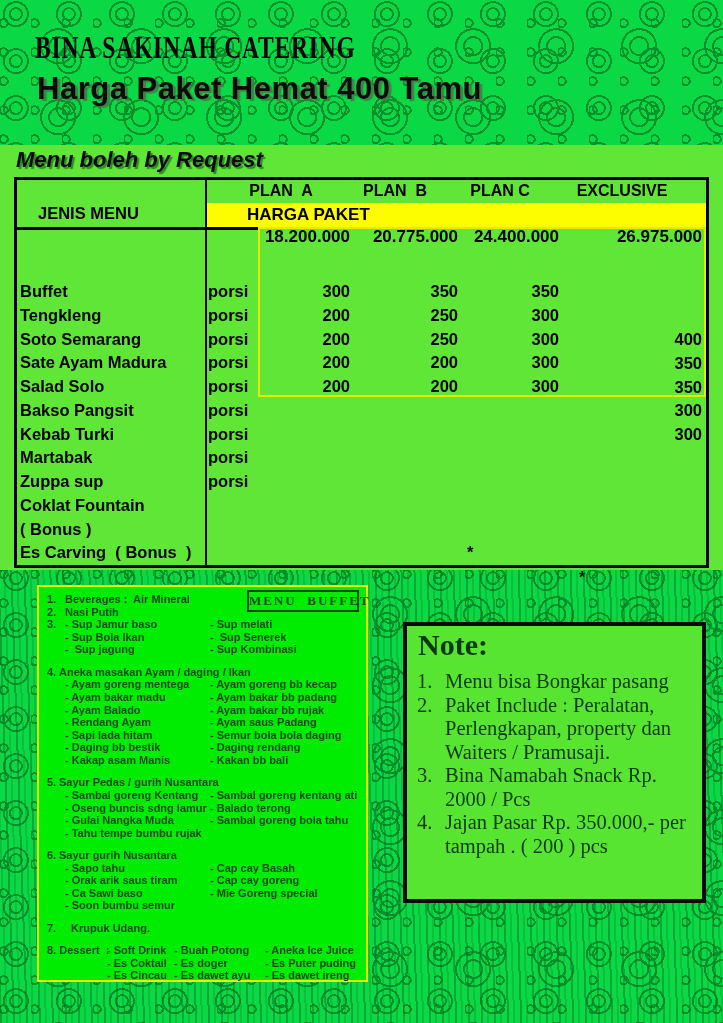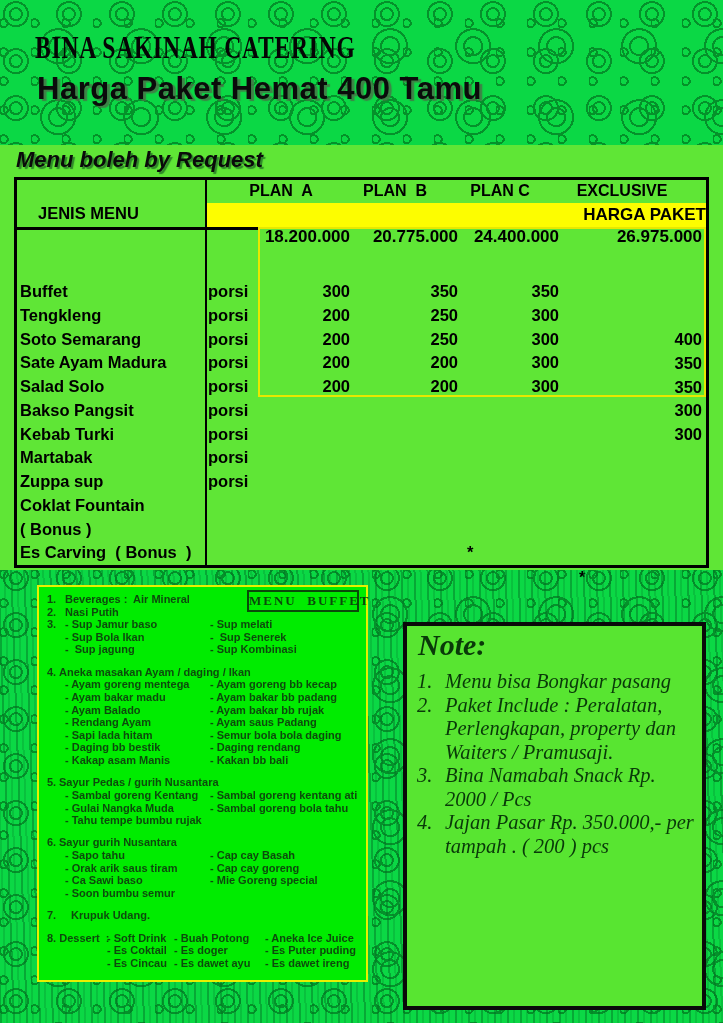--- a/index.html
+++ b/index.html
@@ -39,21 +39,21 @@
   .ptable .divider{ position:absolute; left:188px; top:0; bottom:0; width:2px; background:#000; }
   .plan-headers{ position:absolute; left:0; top:0; height:23px; right:0; }
   .plan-h{ position:absolute; top:0; height:23px; line-height:22px; text-align:center;
            font-weight:bold; font-size:16px; color:#000; white-space:pre; }
   .plan-h:nth-child(1){ left:214px; width:100px; }
   .plan-h:nth-child(2){ left:328px; width:100px; }
   .plan-h:nth-child(3){ left:433px; width:100px; }
   .plan-h:nth-child(4){ left:552px; width:106px; }
   .harga-band{
     position:absolute; left:190px; right:0; top:23px; height:24px; background:#fdfd00;
-    text-align:right; font-weight:bold; font-size:17px; line-height:24px; color:#000;
+    text-align:left; font-weight:bold; font-size:17px; line-height:24px; color:#000;
     text-indent:40px;
   }
   .jenis-label{ position:absolute; left:3px; top:24px; font-weight:bold; font-size:16.5px; color:#000; white-space:pre;margin-left:18px; }
   .hline{ position:absolute; left:0; top:47px; width:241px; height:3px; background:#000; }
   .inner-block{
     position:absolute; left:241px; right:0; top:47px; height:170px;
     border:2px solid #e8e800; box-sizing:border-box;
   }
   .price-row{ position:absolute; left:241px; right:0; top:47px; height:53px; display:flex; }
   .price-cell{ font-weight:bold; font-size:17px; color:#000; text-align:right; padding:0 4px 3px 0; box-sizing:border-box; }
@@ -92,23 +92,23 @@
   .m-row span{ position:absolute; top:0; white-space:pre; font-weight:bold; font-size:11px; line-height:12.6px; color:#0c4a0c; }
   .m-row .n{ left:8px; }
   .m-row .c1{ left:26px; }
   .m-row .c2{ left:171px; }
   .m-row[data-type="head"] .c1{ left:20px; }
   .m-row[data-type="dessert"] .c1{ left:68px; }
   .m-row[data-type="dessert"] .c2{ left:135px; }
   .m-row[data-type="dessert"] .c3{ left:226px; }
   
   .note-box{
-    position:absolute; left:403px; top:622px; width:303px; height:388px;
+    position:absolute; left:403px; top:622px; width:303px; height:281px;
     background:#58e531; border:4px solid #0a0a0a; box-sizing:border-box;
-    font-family:"Liberation Serif",serif; font-style:italic; color:#093909;
+    font-family:"Liberation Serif",serif; color:#093909;
   }
   .note-title{ position:absolute; left:11px; top:2px; font-size:30px; font-weight:600; }
   .note-items{ position:absolute; left:0; top:44px; right:6px; }
   .note-item{ display:flex; font-size:20.5px; line-height:23.5px; margin:0; }
   .ni-num{ width:38px; padding-left:10px; box-sizing:border-box; flex:none; }
   .ni-text{ flex:1; }
 </style>
 </head>
 <body>
 
@@ -348,20 +348,26 @@
         <span class="c3"></span>
       </div>
         <div class="m-row" data-type="item">
         <span class="n"></span>
         <span class="c1">- Sambal goreng Kentang</span>
         <span class="c2">- Sambal goreng kentang ati</span>
         <span class="c3"></span>
       </div>
         <div class="m-row" data-type="item">
         <span class="n"></span>
+        <span class="c1">- Oseng buncis sdng lamur</span>
+        <span class="c2">- Balado terong</span>
+        <span class="c3"></span>
+      </div>
+        <div class="m-row" data-type="item">
+        <span class="n"></span>
         <span class="c1">- Gulai Nangka Muda</span>
         <span class="c2">- Sambal goreng bola tahu</span>
         <span class="c3"></span>
       </div>
         <div class="m-row" data-type="item">
         <span class="n"></span>
         <span class="c1">- Tahu tempe bumbu rujak</span>
         <span class="c2"></span>
         <span class="c3"></span>
       </div>

